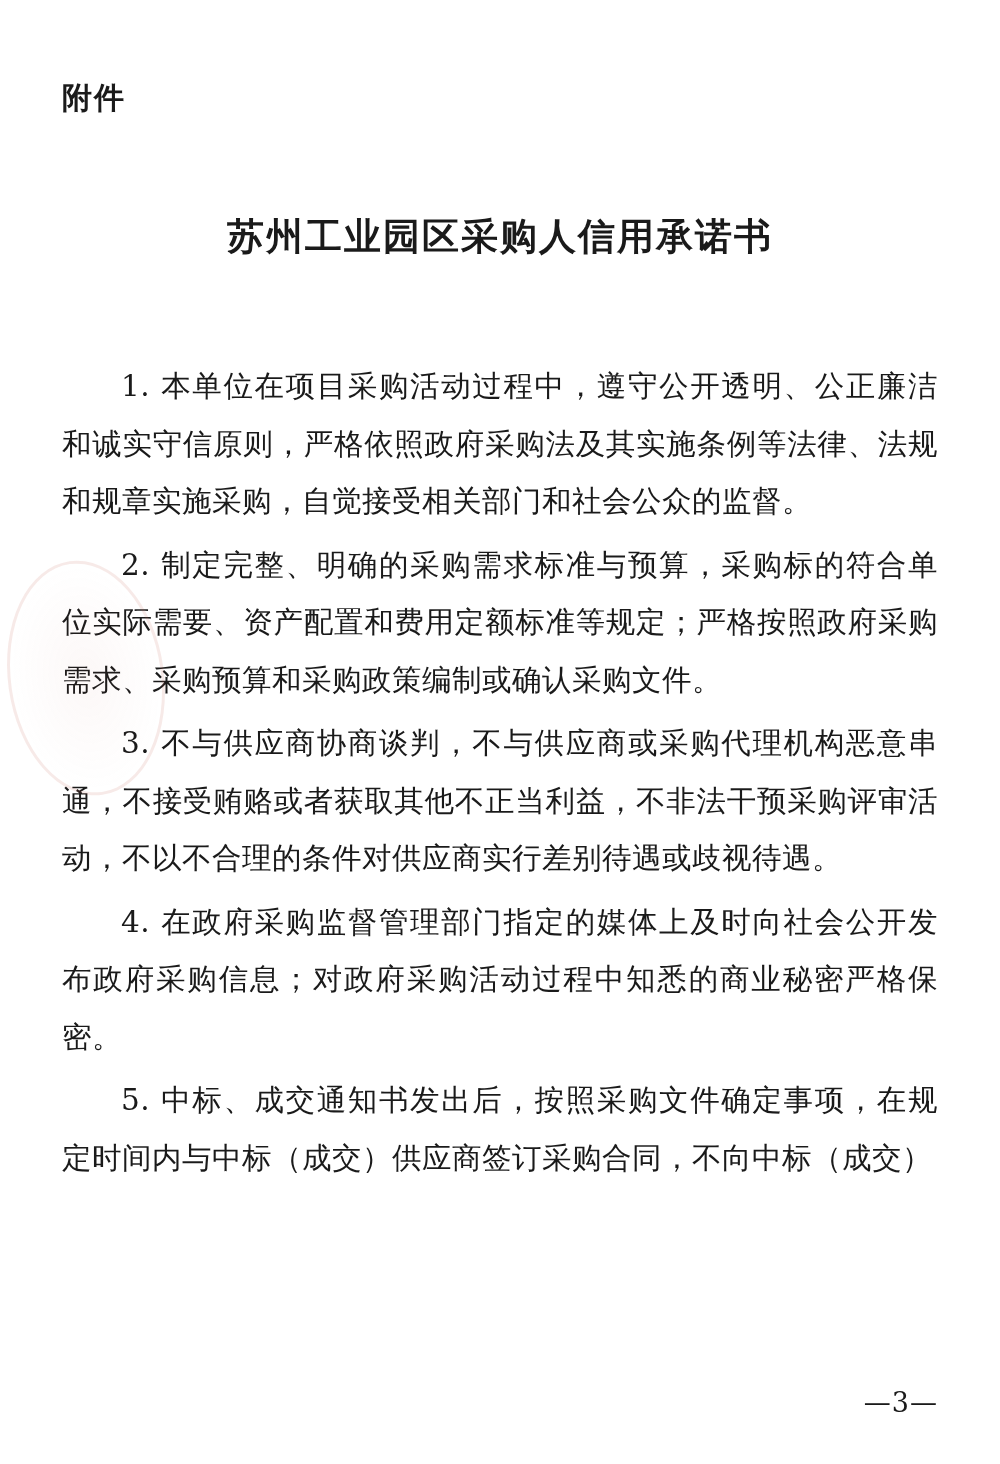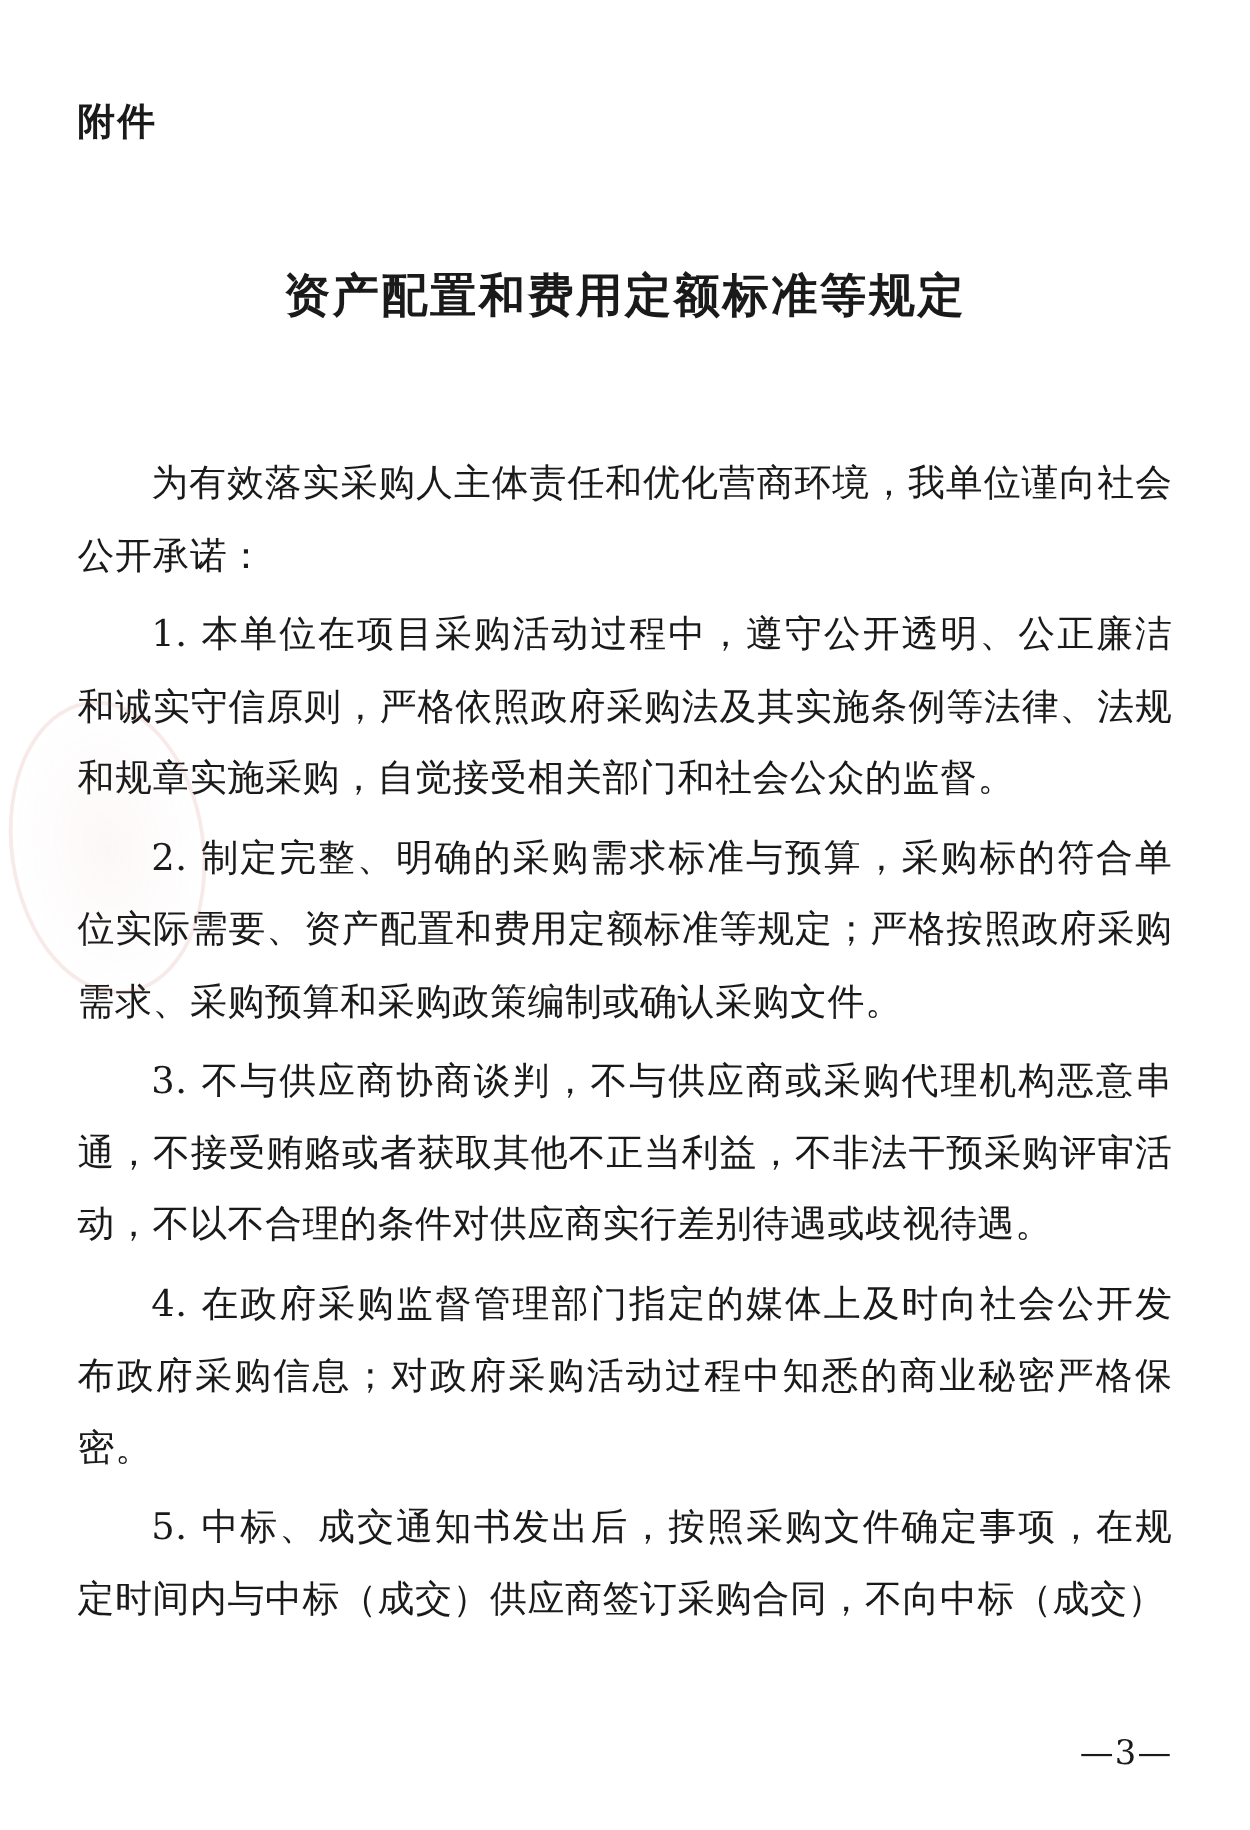--- a/index.html
+++ b/index.html
@@ -71,24 +71,23 @@
 </style>
 </head>
 <body>
 
 <div class="page">
 
   <div class="seal-smudge"></div>
 
   <div class="attachment-label">附件</div>
 
-  <h1 class="doc-title">资产配置和费用定额标准等规定</h1>
+  <h1 class="doc-title">苏州工业园区采购人信用承诺书</h1>
 
   <div class="body-text">
-    <p>为有效落实采购人主体责任和优化营商环境，我单位谨向社会公开承诺：</p>
     <p>1. 本单位在项目采购活动过程中，遵守公开透明、公正廉洁和诚实守信原则，严格依照政府采购法及其实施条例等法律、法规和规章实施采购，自觉接受相关部门和社会公众的监督。</p>
     <p>2. 制定完整、明确的采购需求标准与预算，采购标的符合单位实际需要、资产配置和费用定额标准等规定；严格按照政府采购需求、采购预算和采购政策编制或确认采购文件。</p>
     <p>3. 不与供应商协商谈判，不与供应商或采购代理机构恶意串通，不接受贿赂或者获取其他不正当利益，不非法干预采购评审活动，不以不合理的条件对供应商实行差别待遇或歧视待遇。</p>
     <p>4. 在政府采购监督管理部门指定的媒体上及时向社会公开发布政府采购信息；对政府采购活动过程中知悉的商业秘密严格保密。</p>
     <p>5. 中标、成交通知书发出后，按照采购文件确定事项，在规定时间内与中标（成交）供应商签订采购合同，不向中标（成交）</p>
   </div>
 
   <div class="page-number">—3—</div>
 
 </div>

